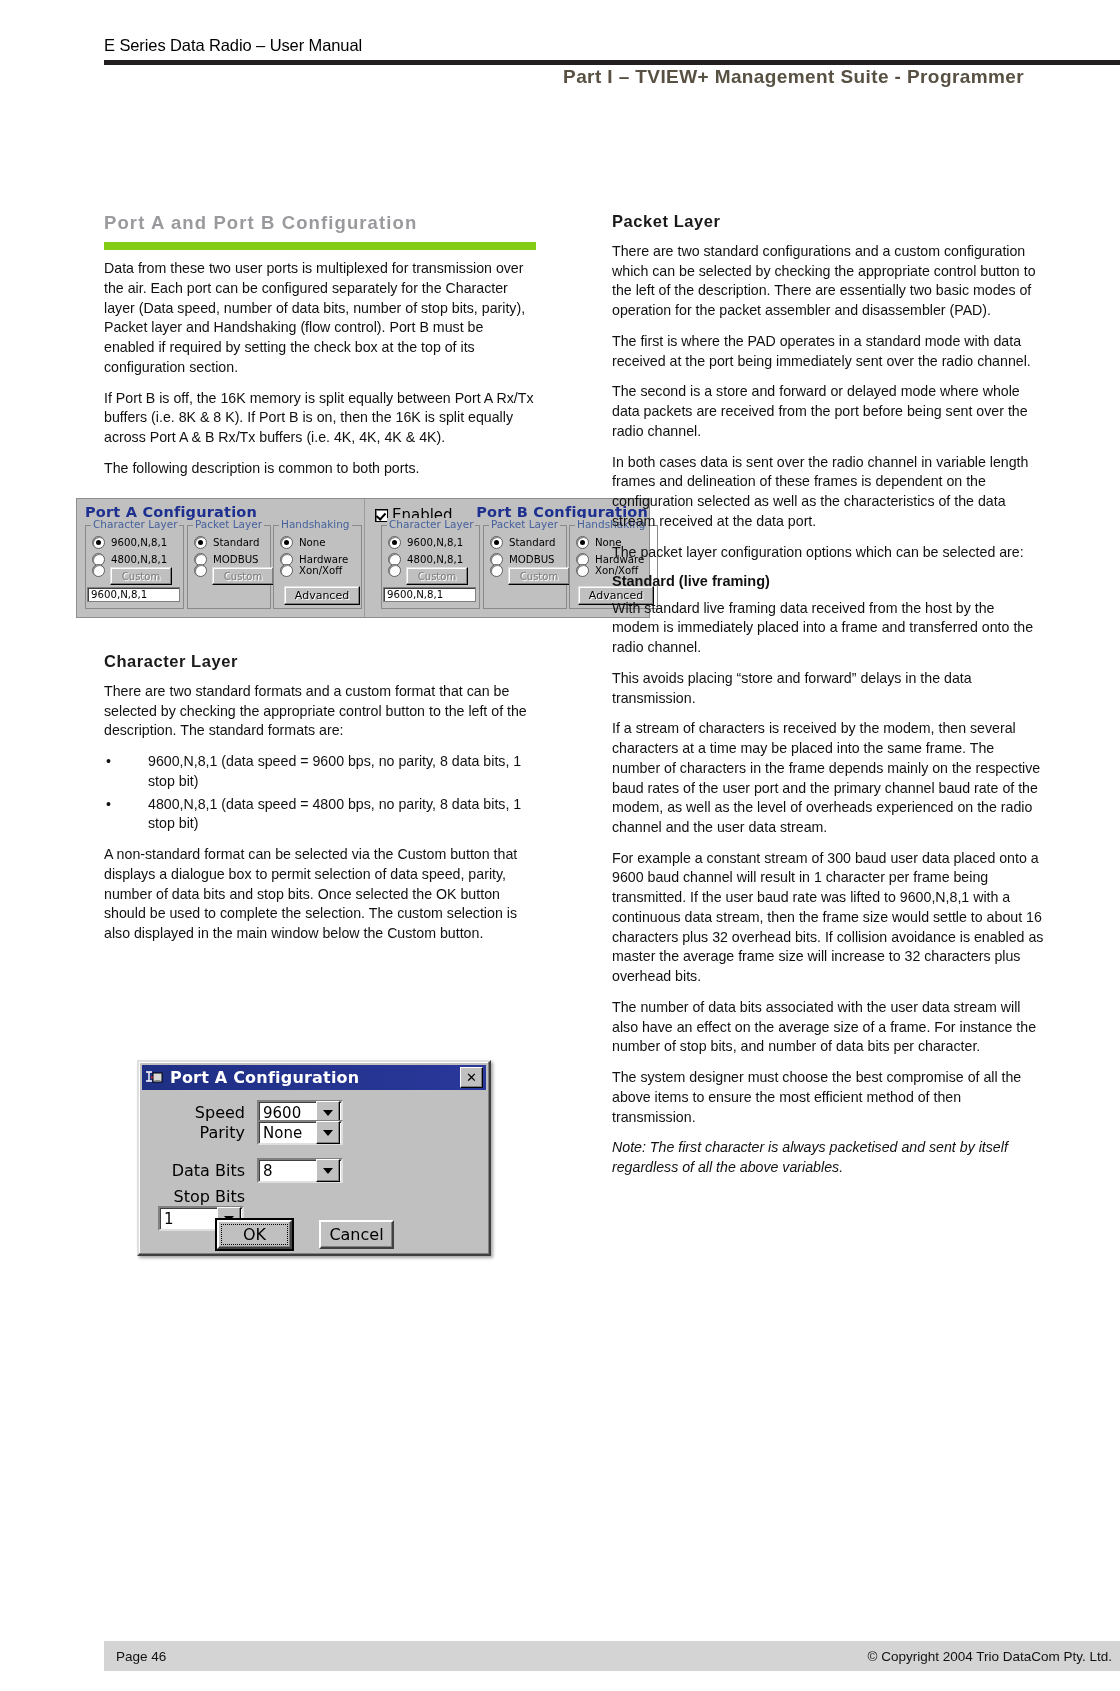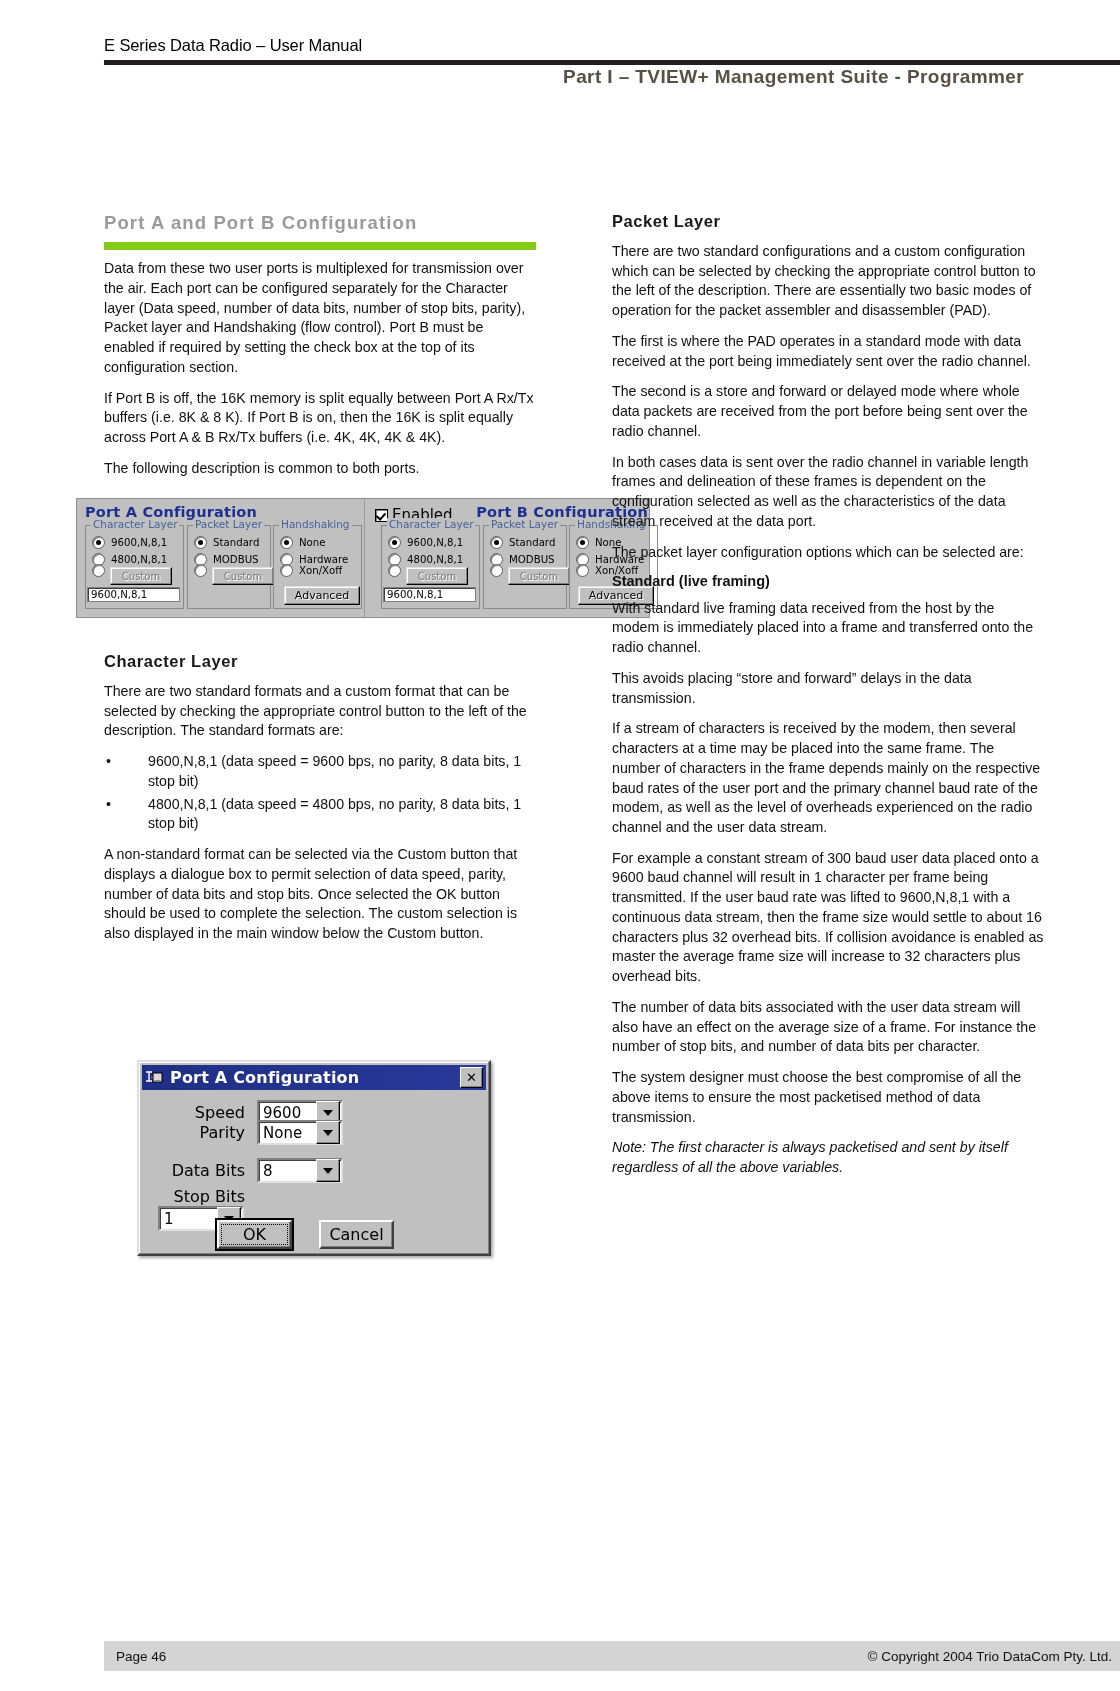--- a/index.html
+++ b/index.html
@@ -657,20 +657,20 @@
   <p class="body">The second is a store and forward or delayed mode where whole data packets are received from the port before being sent over the radio channel.</p>
   <p class="body">In both cases data is sent over the radio channel in variable length frames and delineation of these frames is dependent on the configuration selected as well as the characteristics of the data stream received at the data port.</p>
   <p class="body">The packet layer configuration options which can be selected are:</p>
 
   <h4 class="inline-title">Standard (live framing)</h4>
   <p class="body">With standard live framing data received from the host by the modem is immediately placed into a frame and transferred onto the radio channel.</p>
   <p class="body"> This avoids placing “store and forward” delays in the data transmission.</p>
   <p class="body">If a stream of characters is received by the modem, then several characters at a time may be placed into the same frame. The number of characters in the frame depends mainly on the respective baud rates of the user port and the primary channel baud rate of the modem, as well as the level of overheads experienced on the radio channel and the user data stream.</p>
   <p class="body">For example a constant stream of 300 baud user data placed onto a 9600 baud channel will result in 1 character per frame being transmitted.  If the user baud rate was lifted to 9600,N,8,1 with a continuous data stream, then the frame size would settle to about 16 characters plus 32 overhead bits.  If collision avoidance is enabled as master the average frame size will increase to 32 characters plus overhead bits.</p>
   <p class="body">The number of data bits associated with the user data stream will also have an effect on the average size of a frame.  For instance the number of stop bits, and number of data bits per character.</p>
-  <p class="body">The system designer must choose the best compromise of all the above items to ensure the most packetised method of data transmission.</p>
+  <p class="body">The system designer must choose the best compromise of all the above items to ensure the most efficient method of then transmission.</p>
   <p class="body italic">Note: The first character is always packetised and sent by itself regardless of all the above variables.</p>
 </div>
 
 <div class="page-footer">
   <span class="footer-text">Page 46</span>
   <span class="footer-text">© Copyright 2004 Trio DataCom Pty. Ltd.</span>
 </div>
 
 </body></html>

